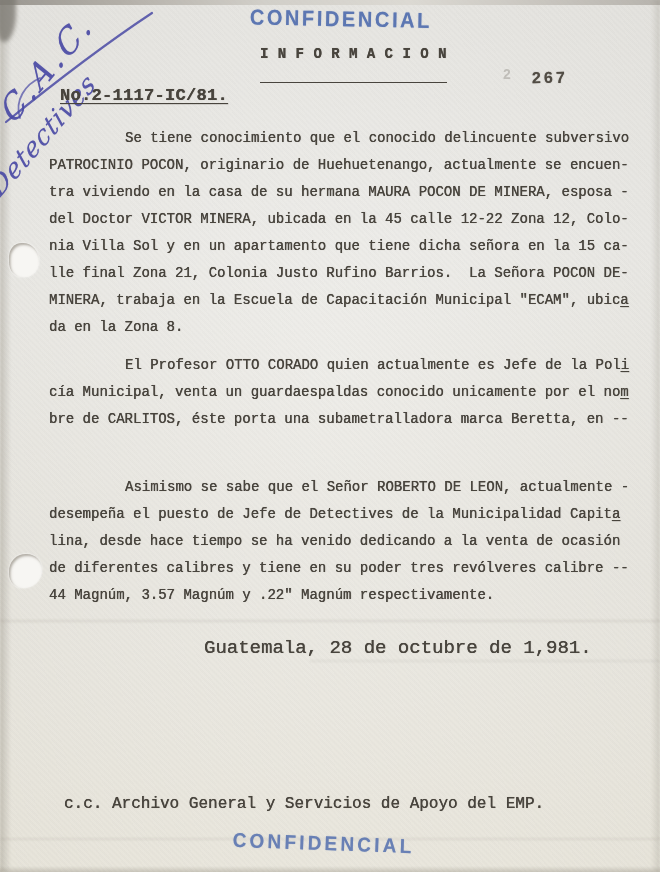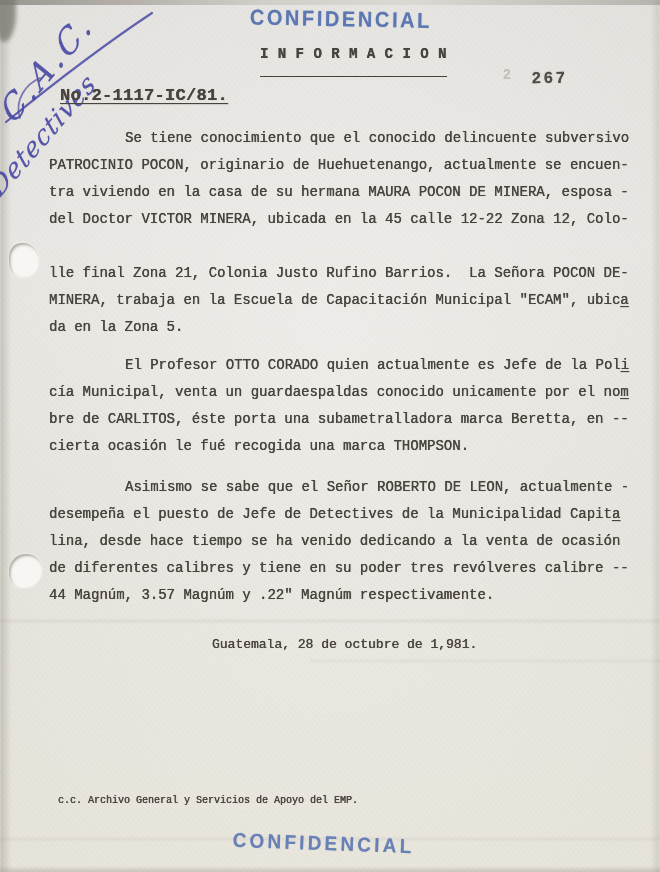--- a/index.html
+++ b/index.html
@@ -32,25 +32,25 @@
   .tear1{left:9px;top:243px;width:30px;height:34px;border-radius:48% 62% 55% 50%;}
   .tear2{left:9px;top:554px;width:33px;height:34px;border-radius:55% 50% 60% 45%;}
 
   
   .typed{position:absolute;color:#48443d;white-space:pre;
     text-shadow:0 0 .6px rgba(72,68,61,.9), .4px .4px .8px rgba(72,68,61,.4);}
   .tline{left:49px;font-size:14px;line-height:14px;}
   .ind{padding-left:76px;}
   .uend{text-decoration:underline;text-underline-offset:2px;}
   .doc-title{left:260px;top:46px;font-size:14px;font-weight:bold;letter-spacing:.5px;
-    border-bottom:1.6px solid #48443d;padding-bottom:14px;}
+    border-bottom:1.6px solid #48443d;padding-bottom:20px;}
   .doc-ref{left:60px;top:86px;font-size:17px;font-weight:bold;letter-spacing:.3px;
     text-decoration:underline;text-underline-offset:2.5px;}
-  .date-line{left:212px;top:637px;font-size:13px;}
-  .cc-line{left:58px;top:795px;font-size:10px;}
+  .date-line{left:204px;top:637px;font-size:19px;}
+  .cc-line{left:64px;top:795px;font-size:16px;}
 
   
   .stamp{position:absolute;font-family:"Liberation Sans",sans-serif;font-weight:bold;
     white-space:nowrap;}
   .conf{color:#4a68ac;opacity:.88;text-shadow:0 0 1px rgba(74,104,172,.55);}
   .conf-top{left:250px;top:5px;font-size:20px;letter-spacing:2.6px;transform:rotate(1.1deg) scaleY(1.08);transform-origin:left top;}
   .conf-bottom{left:233px;top:829px;font-size:19px;letter-spacing:3.2px;transform:rotate(2deg) scaleY(1.05);transform-origin:left top;opacity:.8;}
   .pagenum{left:532px;top:69px;font-size:16px;letter-spacing:3px;color:#514c44;
     text-shadow:0 0 1px rgba(81,76,68,.7);transform:rotate(-1deg);}
   .pagenum-ghost{left:503px;top:66px;font-size:14px;color:#6b665e;opacity:.3;filter:blur(.5px);}
@@ -90,28 +90,28 @@
   <div class="stamp pagenum">267</div>
   <div class="stamp conf conf-bottom">CONFIDENCIAL</div>
 
   <div class="typed doc-title">I N F O R M A C I O N</div>
   <div class="typed doc-ref">No.2-1117-IC/81.</div>
 
   <div class="typed tline ind" style="top:131px"><span>Se tiene conocimiento que el conocido delincuente subversivo</span></div>
   <div class="typed tline" style="top:158px"><span>PATROCINIO POCON, originario de Huehuetenango, actualmente se encuen-</span></div>
   <div class="typed tline" style="top:185px"><span>tra viviendo en la casa de su hermana MAURA POCON DE MINERA, esposa -</span></div>
   <div class="typed tline" style="top:212px"><span>del Doctor VICTOR MINERA, ubicada en la 45 calle 12-22 Zona 12, Colo-</span></div>
+  <div class="typed tline" style="top:239px"><span>nia Villa Sol y en un apartamento que tiene dicha señora en la 15 ca-</span></div>
   <div class="typed tline" style="top:266px"><span>lle final Zona 21, Colonia Justo Rufino Barrios.  La Señora POCON DE-</span></div>
   <div class="typed tline" style="top:293px"><span>MINERA, trabaja en la Escuela de Capacitación Municipal "ECAM", ubic</span><span class="uend">a</span></div>
-  <div class="typed tline" style="top:320px"><span>da en la Zona 5.</span></div>
+  <div class="typed tline" style="top:320px"><span>da en la Zona 8.</span></div>
 
   <div class="typed tline ind" style="top:358px"><span>El Profesor OTTO CORADO quien actualmente es Jefe de la Pol</span><span class="uend">i</span></div>
   <div class="typed tline" style="top:385px"><span>cía Municipal, venta un guardaespaldas conocido unicamente por el no</span><span class="uend">m</span></div>
   <div class="typed tline" style="top:412px"><span>bre de CARLITOS, éste porta una subametralladora marca Beretta, en --</span></div>
-  <div class="typed tline" style="top:439px"><span>cierta ocasión le fué recogida una marca THOMPSON.</span></div>
 
   <div class="typed tline ind" style="top:480px"><span>Asimismo se sabe que el Señor ROBERTO DE LEON, actualmente -</span></div>
   <div class="typed tline" style="top:507px"><span>desempeña el puesto de Jefe de Detectives de la Municipalidad Capit</span><span class="uend">a</span></div>
   <div class="typed tline" style="top:534px"><span>lina, desde hace tiempo se ha venido dedicando a la venta de ocasión</span></div>
   <div class="typed tline" style="top:561px"><span>de diferentes calibres y tiene en su poder tres revólveres calibre --</span></div>
   <div class="typed tline" style="top:588px"><span>44 Magnúm, 3.57 Magnúm y .22" Magnúm respectivamente.</span></div>
 
   <div class="typed date-line">Guatemala, 28 de octubre de 1,981.</div>
   <div class="typed cc-line">c.c. Archivo General y Servicios de Apoyo del EMP.</div>
 

